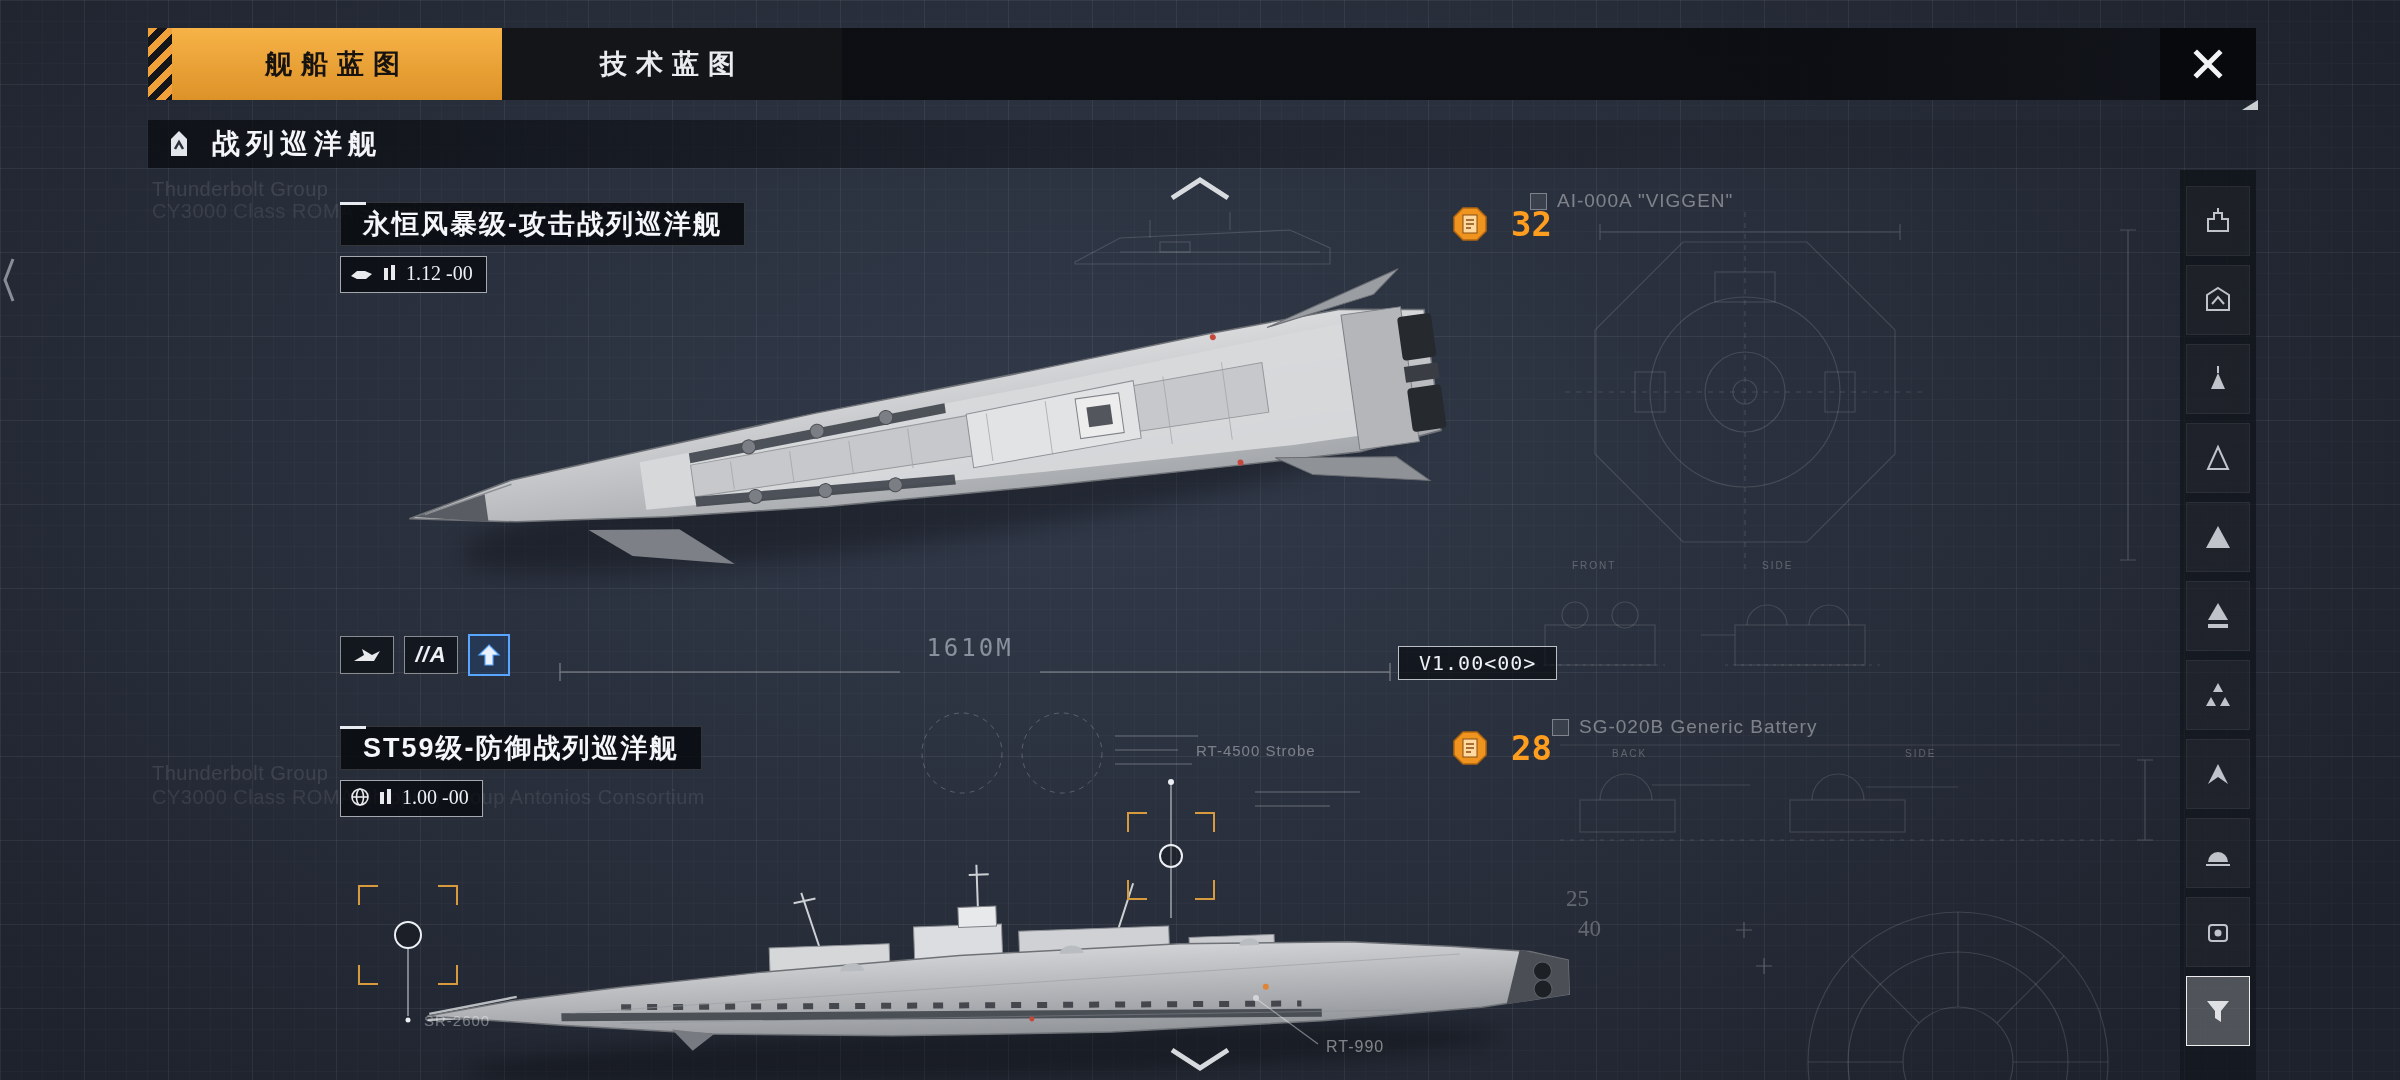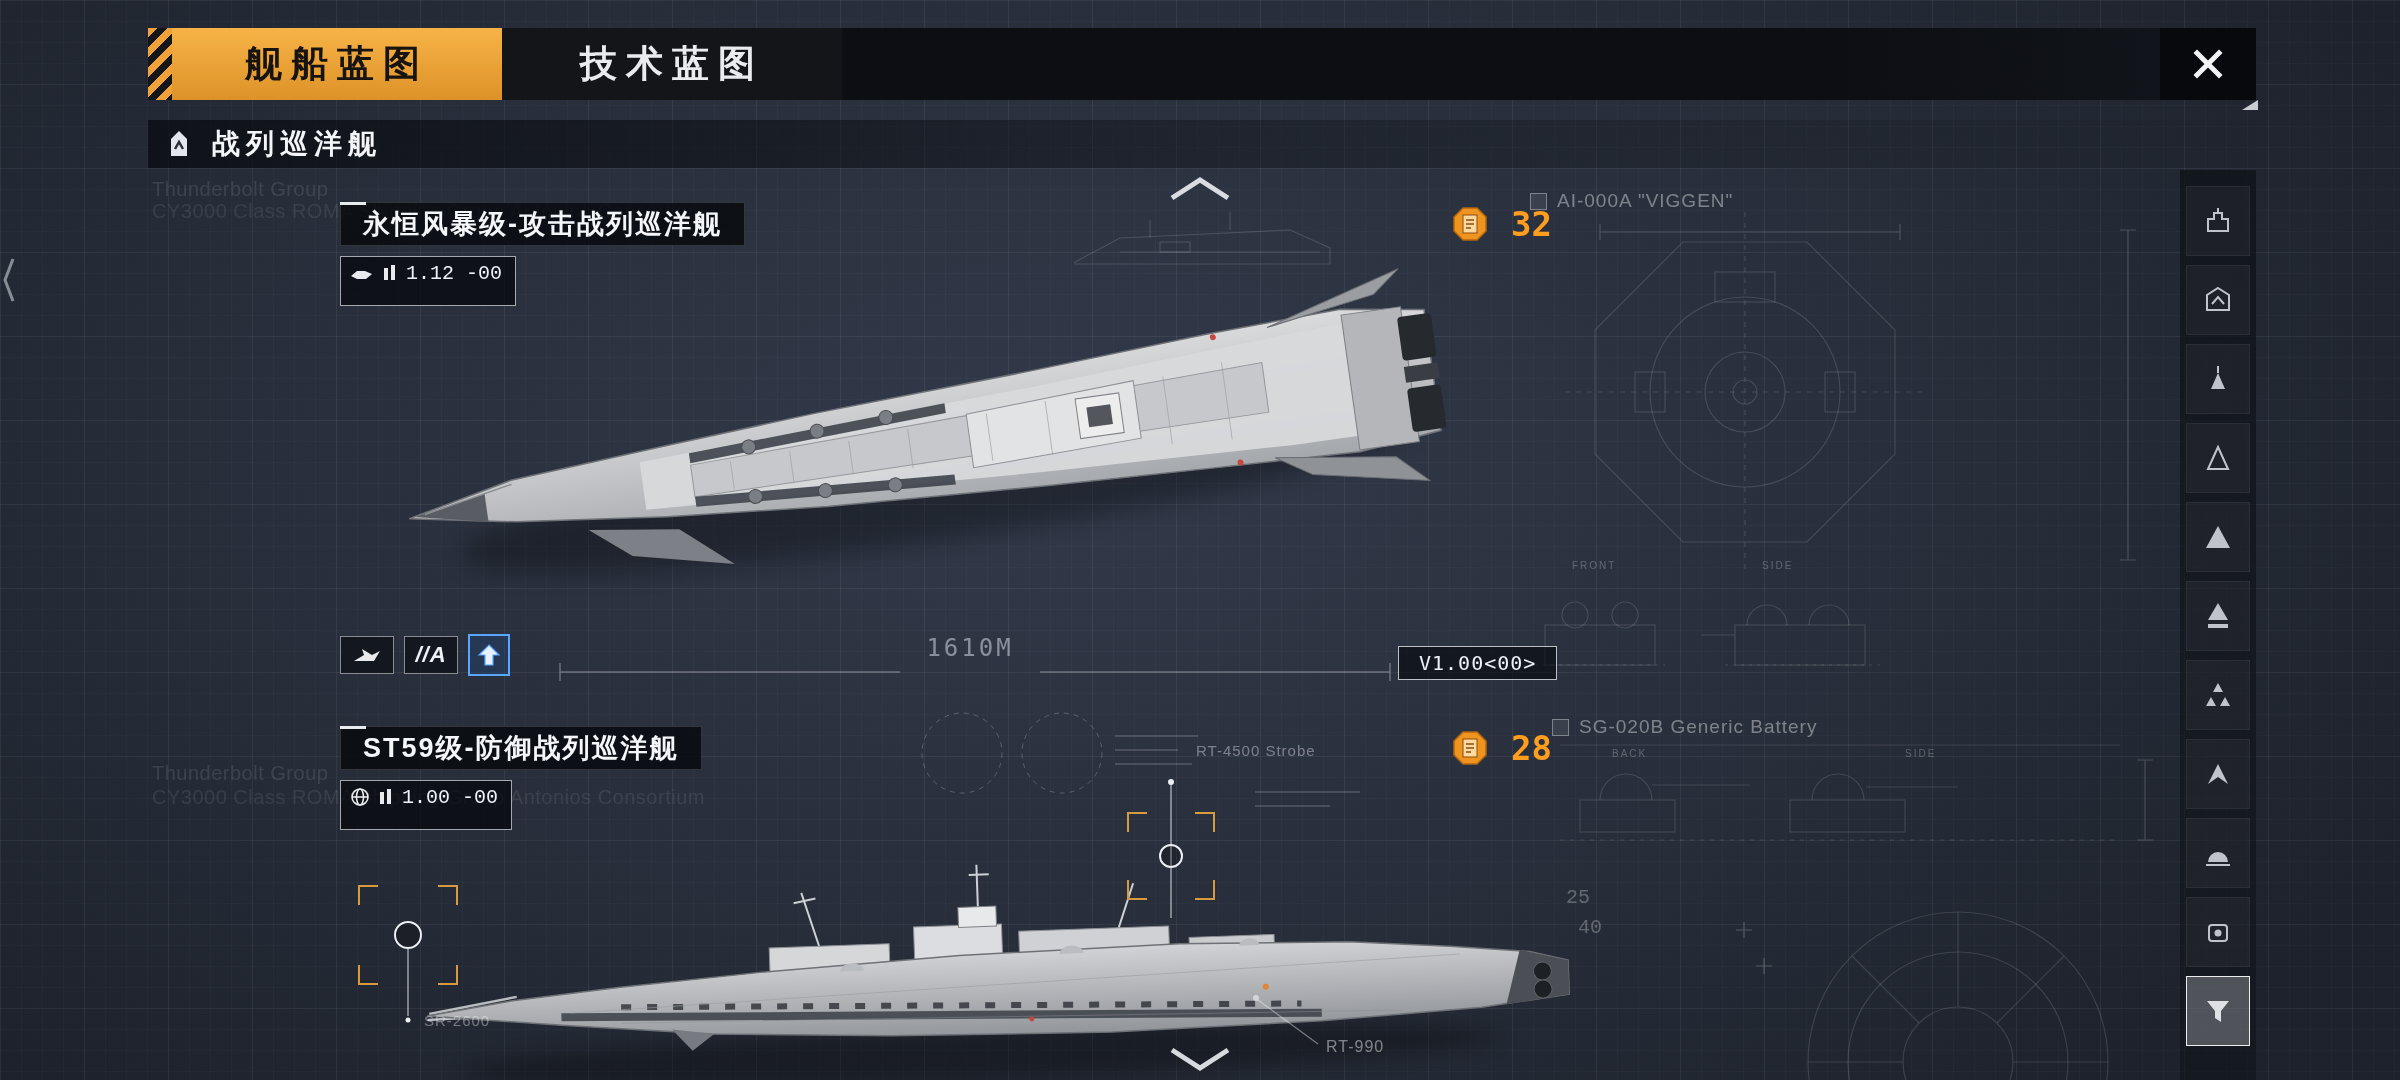--- a/index.html
+++ b/index.html
@@ -12,21 +12,21 @@
       linear-gradient(90deg, rgba(255,255,255,0.02) 1px, transparent 1px) 0 0/ 21px 21px,
       radial-gradient(1500px 850px at 45% 42%, #323a4a, #272d39 60%, #1d222c 100%);
   }
   .abs{position:absolute;}
   svg{display:block;}
   .ship-svg svg{overflow:visible;}
 
   
   .topbar{position:absolute;left:148px;top:28px;width:2108px;height:72px;display:flex;z-index:30;}
   .hazard{width:24px;height:72px;background:repeating-linear-gradient(135deg,#f0a13a 0 7px,#15161a 7px 14px);}
-  .tab{display:flex;align-items:center;justify-content:center;font-size:37px;font-weight:700;letter-spacing:9px;cursor:pointer;}
+  .tab{display:flex;align-items:center;justify-content:center;font-size:27px;font-weight:700;letter-spacing:9px;cursor:pointer;}
   .tab.active{width:330px;background:linear-gradient(180deg,#f7b347,#dd9228);color:#161310;}
   .tab.dark{width:340px;background:#141519;color:#e9ebee;}
   .bar-fill{flex:1;background:linear-gradient(90deg,#0b0d11 0%,#0b0d11 70%,#12151b 100%);opacity:0.96;}
   .route-btn{position:absolute;right:122px;top:11px;width:336px;height:50px;display:flex;align-items:center;justify-content:center;gap:20px;
     background:#14171d;border:1px solid #9aa0aa;color:#f2f4f7;font-size:27px;letter-spacing:8px;cursor:pointer;}
   .route-btn .dots{position:absolute;right:5px;top:2px;color:#7d828a;font-size:13px;line-height:10px;}
   .close-btn{position:absolute;right:0;top:0;width:96px;height:72px;background:#08090c;display:flex;align-items:center;justify-content:center;cursor:pointer;border:none;}
   .bar-corner{position:absolute;right:-2px;bottom:-10px;width:16px;height:10px;background:#e9ebef;clip-path:polygon(100% 0,100% 100%,0 100%);opacity:.85;}
 
   
@@ -35,23 +35,23 @@
   .section-bar .title{font-size:28px;font-weight:700;letter-spacing:6px;color:#f3f5f8;}
 
   
   .chev{position:absolute;left:1168px;width:64px;height:26px;z-index:18;cursor:pointer;opacity:.92;}
   .chev.up{top:176px;} .chev.down{top:1046px;}
 
   
   .ship-title{position:absolute;height:42px;line-height:42px;padding:0 22px;background:rgba(6,8,12,0.82);
     border:1px solid rgba(255,255,255,0.16);font-size:27px;font-weight:700;letter-spacing:2px;color:#f4f6f9;z-index:14;}
   .ship-title::before{content:"";position:absolute;left:-1px;top:-1px;width:26px;height:3px;background:#e8ebef;}
-  .ver-badge{position:absolute;height:32px;display:flex;align-items:center;gap:9px;padding:0 13px 16px 9px;
+  .ver-badge{position:absolute;height:32px;display:flex;align-items:center;gap:9px;padding:0 13px 3px 9px;
     background:rgba(4,6,10,0.72);border:1px solid rgba(230,234,240,0.7);color:#eef1f5;
-    font-family:Liberation Mono, monospace;font-size:20px;z-index:14;}
+    font-family:Liberation Serif, serif;font-size:20px;z-index:14;}
   .count{position:absolute;display:flex;align-items:center;gap:23px;z-index:14;}
   .count .num{font-size:34px;font-weight:700;color:#ff9d1e;font-family:"DejaVu Sans Mono",monospace;}
   .badge-row{position:absolute;left:340px;top:636px;display:flex;gap:10px;align-items:flex-start;z-index:14;}
   .sq-badge{height:38px;min-width:54px;display:flex;align-items:center;justify-content:center;box-sizing:border-box;
     background:rgba(8,10,15,0.65);border:1px solid rgba(235,238,242,0.55);color:#eef1f5;}
   .sq-badge.tag{font-size:22px;font-weight:700;font-style:italic;letter-spacing:1px;padding:0 10px;}
   .up-badge{width:42px;height:42px;margin-top:-2px;display:flex;align-items:center;justify-content:center;box-sizing:border-box;
     background:rgba(34,66,110,0.45);border:2px solid #58a6ff;cursor:pointer;}
   .dim-label{position:absolute;left:905px;top:634px;width:130px;text-align:center;color:rgba(214,220,229,0.55);
     font-size:24px;letter-spacing:3px;font-family:"DejaVu Sans Mono",monospace;z-index:13;}
@@ -77,21 +77,21 @@
   .cell:first-child{margin-top:16px;}
   .cell.sel{background:rgba(233,237,242,0.28);border:1px solid rgba(255,255,255,0.9);}
   .cell svg{opacity:.88;}
 
   
   .wm{position:absolute;color:rgba(255,255,255,0.11);font-size:20px;letter-spacing:.5px;z-index:4;white-space:nowrap;}
   .lab{position:absolute;display:flex;align-items:center;gap:10px;color:rgba(255,255,255,0.40);font-size:19px;letter-spacing:1px;z-index:6;white-space:nowrap;}
   .lab .sq{width:15px;height:15px;border:1px solid rgba(255,255,255,0.35);background:rgba(255,255,255,0.08);}
   .microlab{position:absolute;color:rgba(255,255,255,0.38);font-size:15px;letter-spacing:1px;z-index:12;white-space:nowrap;}
   .ghost{position:absolute;color:rgba(255,255,255,0.25);font-size:10px;letter-spacing:2px;z-index:6;}
-  .gnum{position:absolute;color:rgba(255,255,255,0.28);font-size:20px;font-family:Liberation Mono, monospace;z-index:6;}
+  .gnum{position:absolute;color:rgba(255,255,255,0.28);font-size:23px;font-family:Liberation Serif, serif;z-index:6;}
   .edge-tab{position:absolute;left:2px;top:256px;z-index:8;}
 </style>
 </head>
 <body>
 
 <div class="stage">
 
   <svg class="abs" style="left:1480px;top:170px;z-index:3" width="700" height="910" viewBox="0 0 700 910" fill="none" stroke="rgba(255,255,255,0.13)" stroke-width="1.2">
     <g>
       <path d="M203,72 L327,72 L415,160 L415,284 L327,372 L203,372 L115,284 L115,160 Z"></path>

